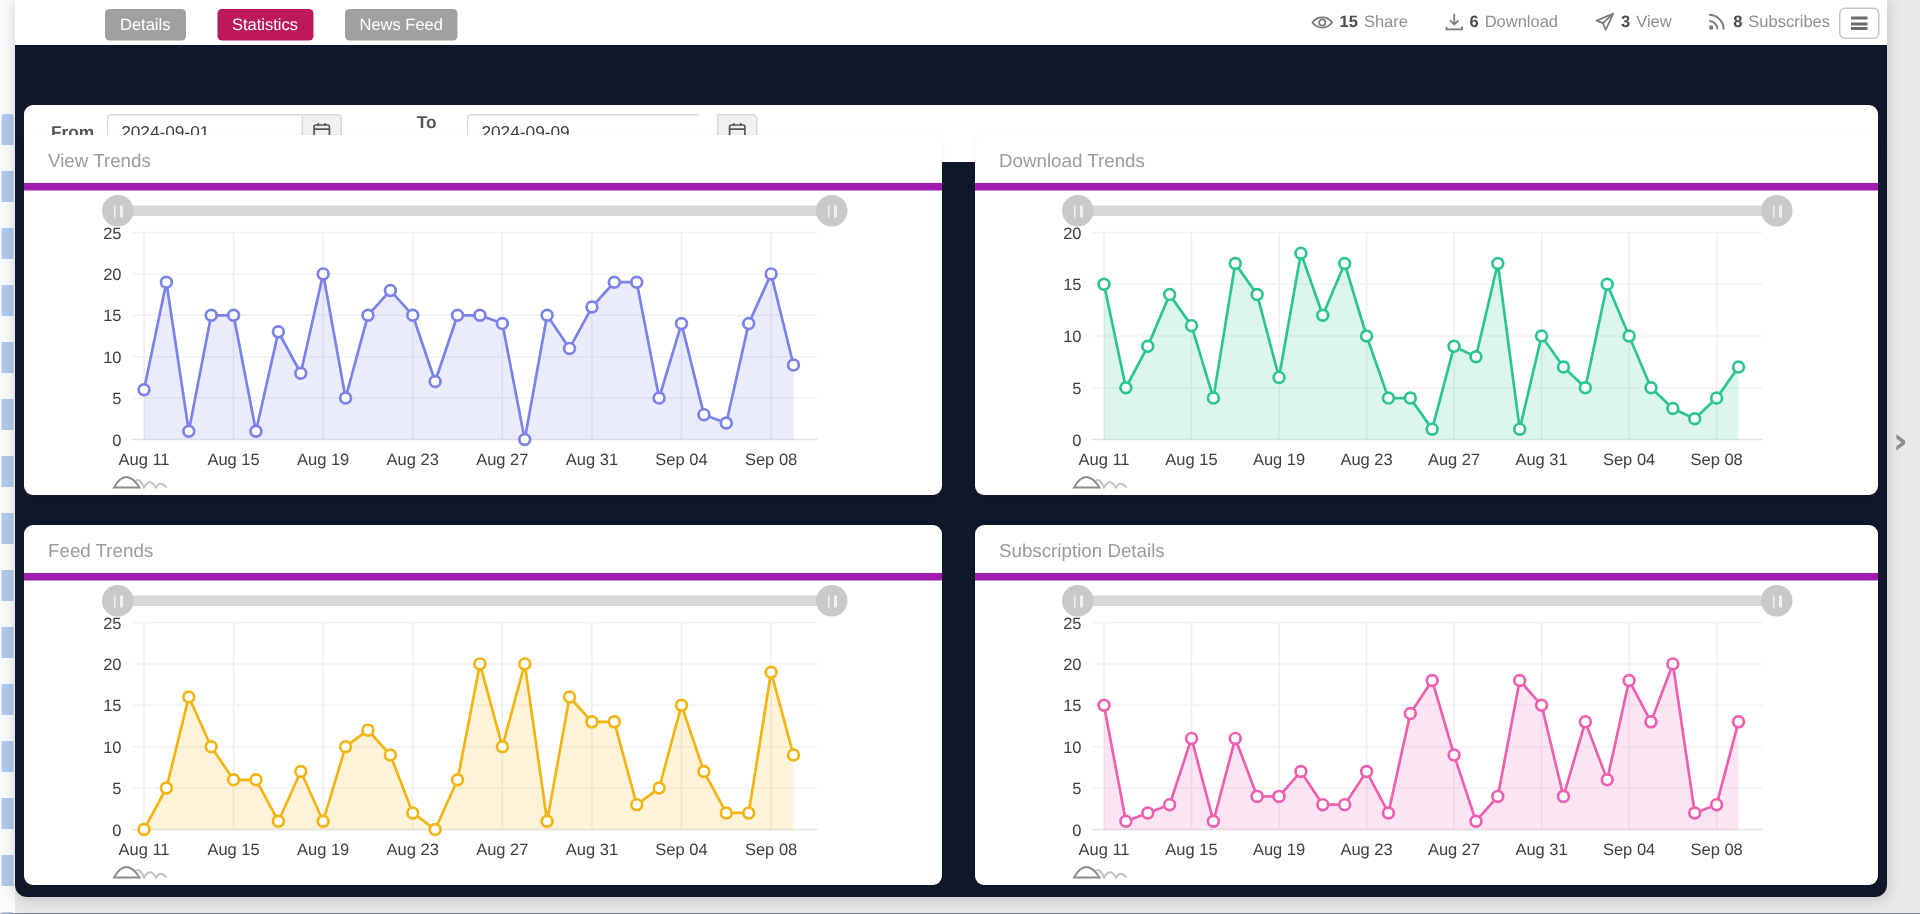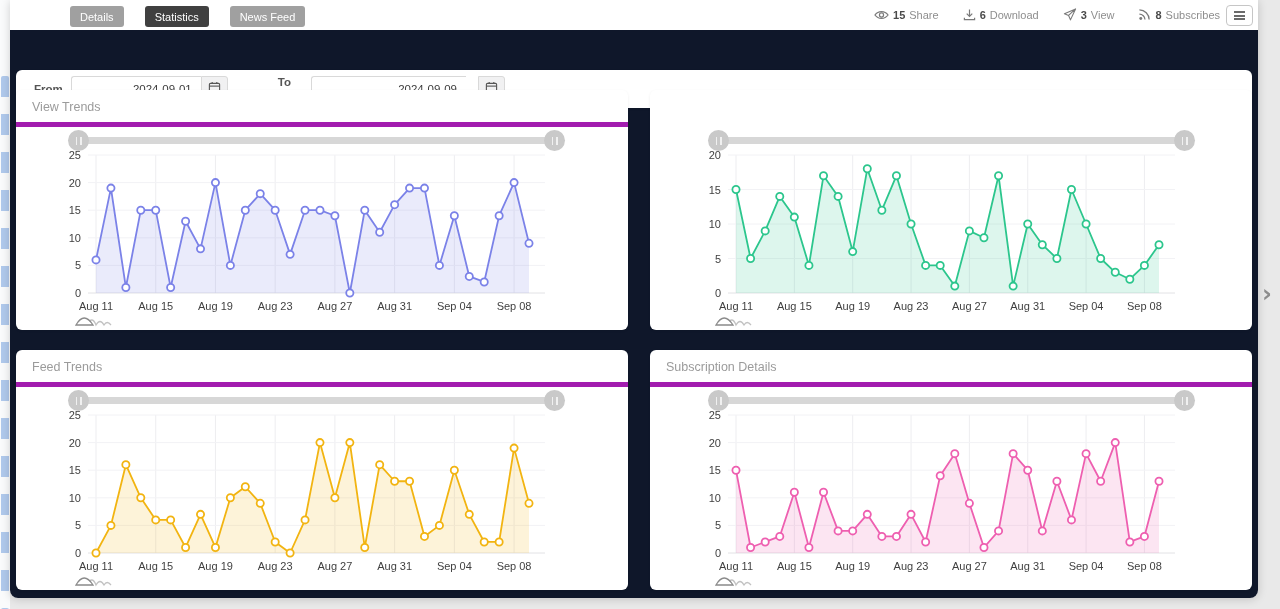--- a/index.html
+++ b/index.html
@@ -34,21 +34,21 @@
     border-radius:0 0 8px 8px;
   }
   
   .tab-row{ position:absolute; top:6px; left:24px; display:flex; gap:21px; z-index:3;margin-left:36px; }
   .tab{
     height:21px; padding:0 10px; font-size:11px; color:#fff;
     background:#a0a0a0; border:none; border-radius:3px;
     display:flex; align-items:center; cursor:pointer;
     font-family:"Liberation Sans",sans-serif;
   }
-  .tab.active{ background:#404040; }
+  .tab.active{ background:#be185d; }
   
   .stats-row{ position:absolute; top:8px; right:38px; display:flex; gap:24px; align-items:center; z-index:3; }
   .stat{ display:flex; align-items:center; gap:4px; font-size:11px; color:#8e8e8e; }
   .stat b{ color:#4a4a4a; font-weight:bold; }
   .stat svg{ display:block; }
   .menu-btn{
     position:absolute; top:5px; right:5px; width:27px; height:21px;
     background:#fff; border:1px solid #c6c6c6; border-radius:4px;
     display:flex; align-items:center; justify-content:center; cursor:pointer; z-index:3;
   }
@@ -61,21 +61,21 @@
   }
   .filter-card{
     left:6px; top:40px; width:1236px; height:38px;
     display:flex; align-items:center; padding-left:18px; z-index:2;
   }
   .filter-label{ font-size:11.5px; color:#555; font-weight:bold; margin-right:8px; }
   .date-group{ display:flex; align-items:stretch; height:26px; }
   .date-input{
     width:130px; height:26px; border:1px solid #d9d9d9; border-right:none;
     border-radius:3px 0 0 3px; font-size:11.5px; color:#3c3c3c; padding:0 9px;
-    font-family:"Liberation Sans",sans-serif; background:#fff; outline:none;text-align:right;
+    font-family:"Liberation Sans",sans-serif; background:#fff; outline:none;
   }
   .date-input.to{ width:155px; }
   .cal-btn{
     width:27px; border:1px solid #d9d9d9; background:#f1f1f2;
     border-radius:0 3px 3px 0; display:flex; align-items:center; justify-content:center; cursor:pointer;
   }
   .to-group{ margin-left:50px;gap:12px; }
   
   .chart-card{ height:240px; overflow:hidden; z-index:2; }
   .card-title{
@@ -263,20 +263,21 @@
           <circle cx="498.0689655172414" cy="39.599999999999994" r="3.6" fill="#fff" stroke="#7b82e8" stroke-width="1.8"></circle>
           <circle cx="513" cy="100.32" r="3.6" fill="#fff" stroke="#7b82e8" stroke-width="1.8"></circle>
         </svg>
       <svg class="mini-icon" width="44" height="16" viewBox="0 0 44 16">
           <path d="M13 14 Q18 4 22 14 Q26 7 30 14 Q33 9 37 14" fill="none" stroke="#c2c2c2" stroke-width="1.3"></path>
           <path d="M2 14 Q10 0 19 14 Z" fill="#ffffff" stroke="#8b8b8b" stroke-width="1.3"></path>
         </svg>
     </section>
 
     <section class="card chart-card" style="left:640px;top:60px;width:602px">
+      <h3 class="card-title">Download Trends</h3>
       <div class="slider" style="left:68px;width:467px">
         <div class="handle left"></div>
         <div class="handle right"></div>
       </div>
       <svg class="chart" width="602" height="178">
           <line x1="86" x2="86" y1="12" y2="150" stroke="#ededf0" stroke-width="1"></line>
           <text x="86" y="167" text-anchor="middle" font-size="11" fill="#3f3f3f">Aug 11</text>
           <line x1="144.3448275862069" x2="144.3448275862069" y1="12" y2="150" stroke="#ededf0" stroke-width="1"></line>
           <text x="144.3448275862069" y="167" text-anchor="middle" font-size="11" fill="#3f3f3f">Aug 15</text>
           <line x1="202.68965517241378" x2="202.68965517241378" y1="12" y2="150" stroke="#ededf0" stroke-width="1"></line>

